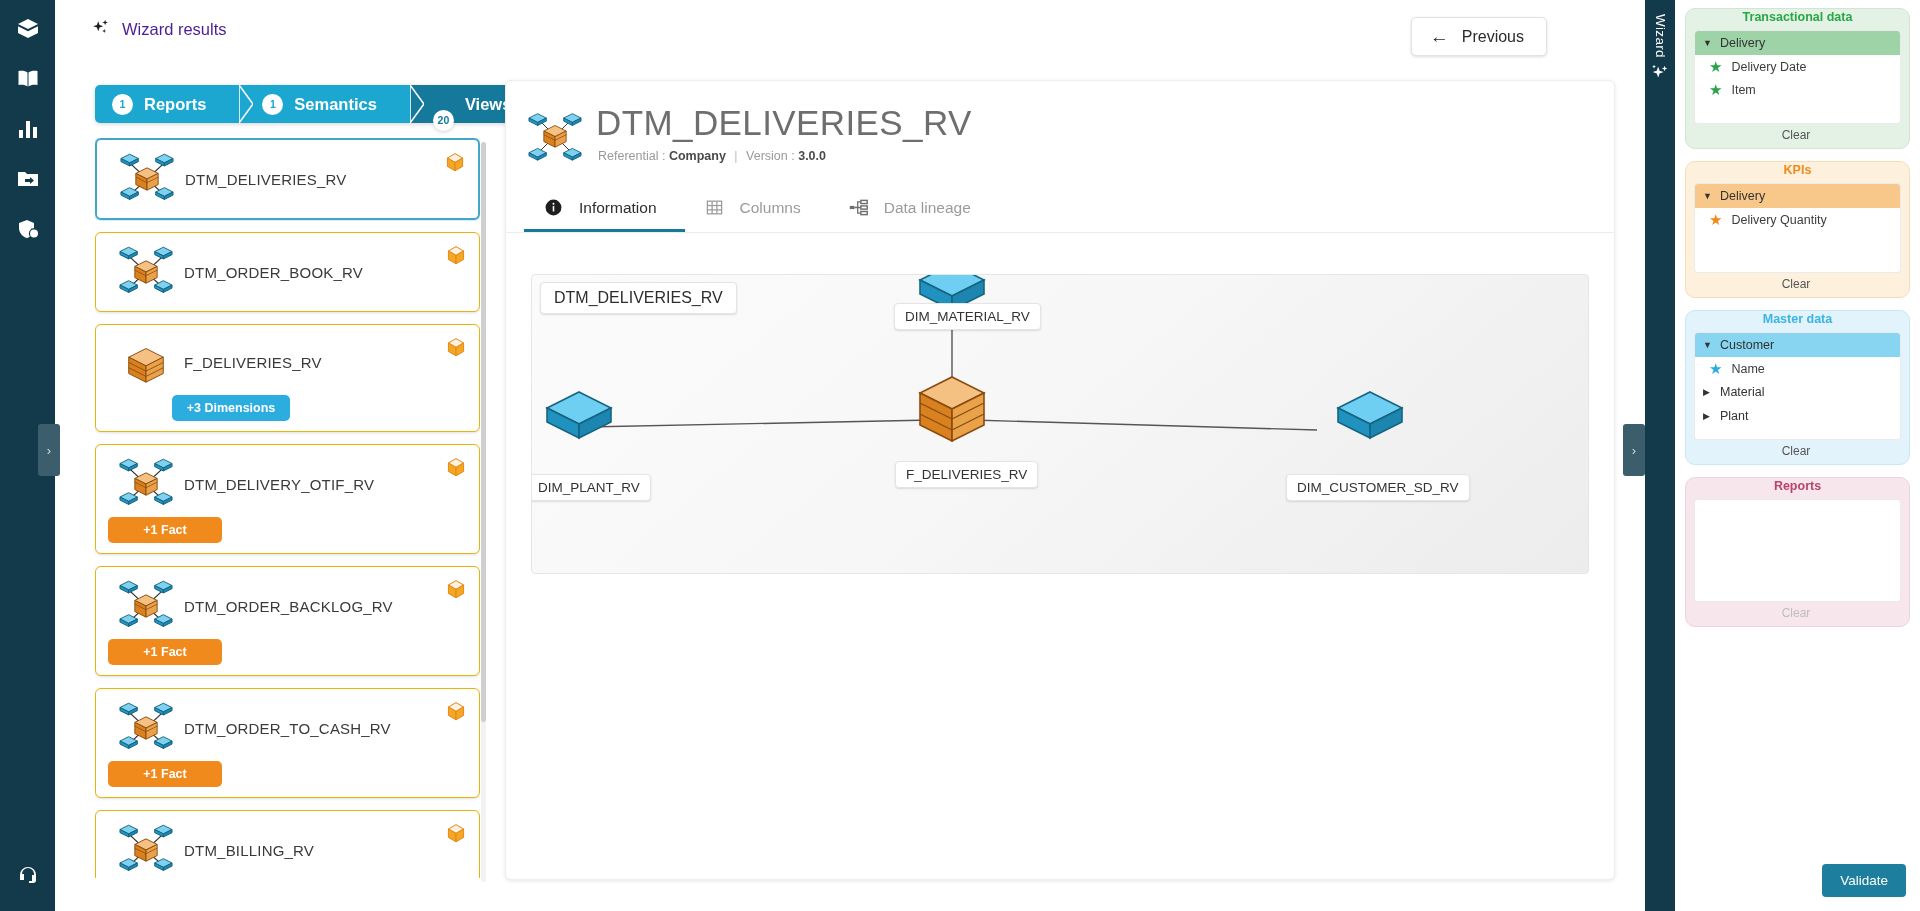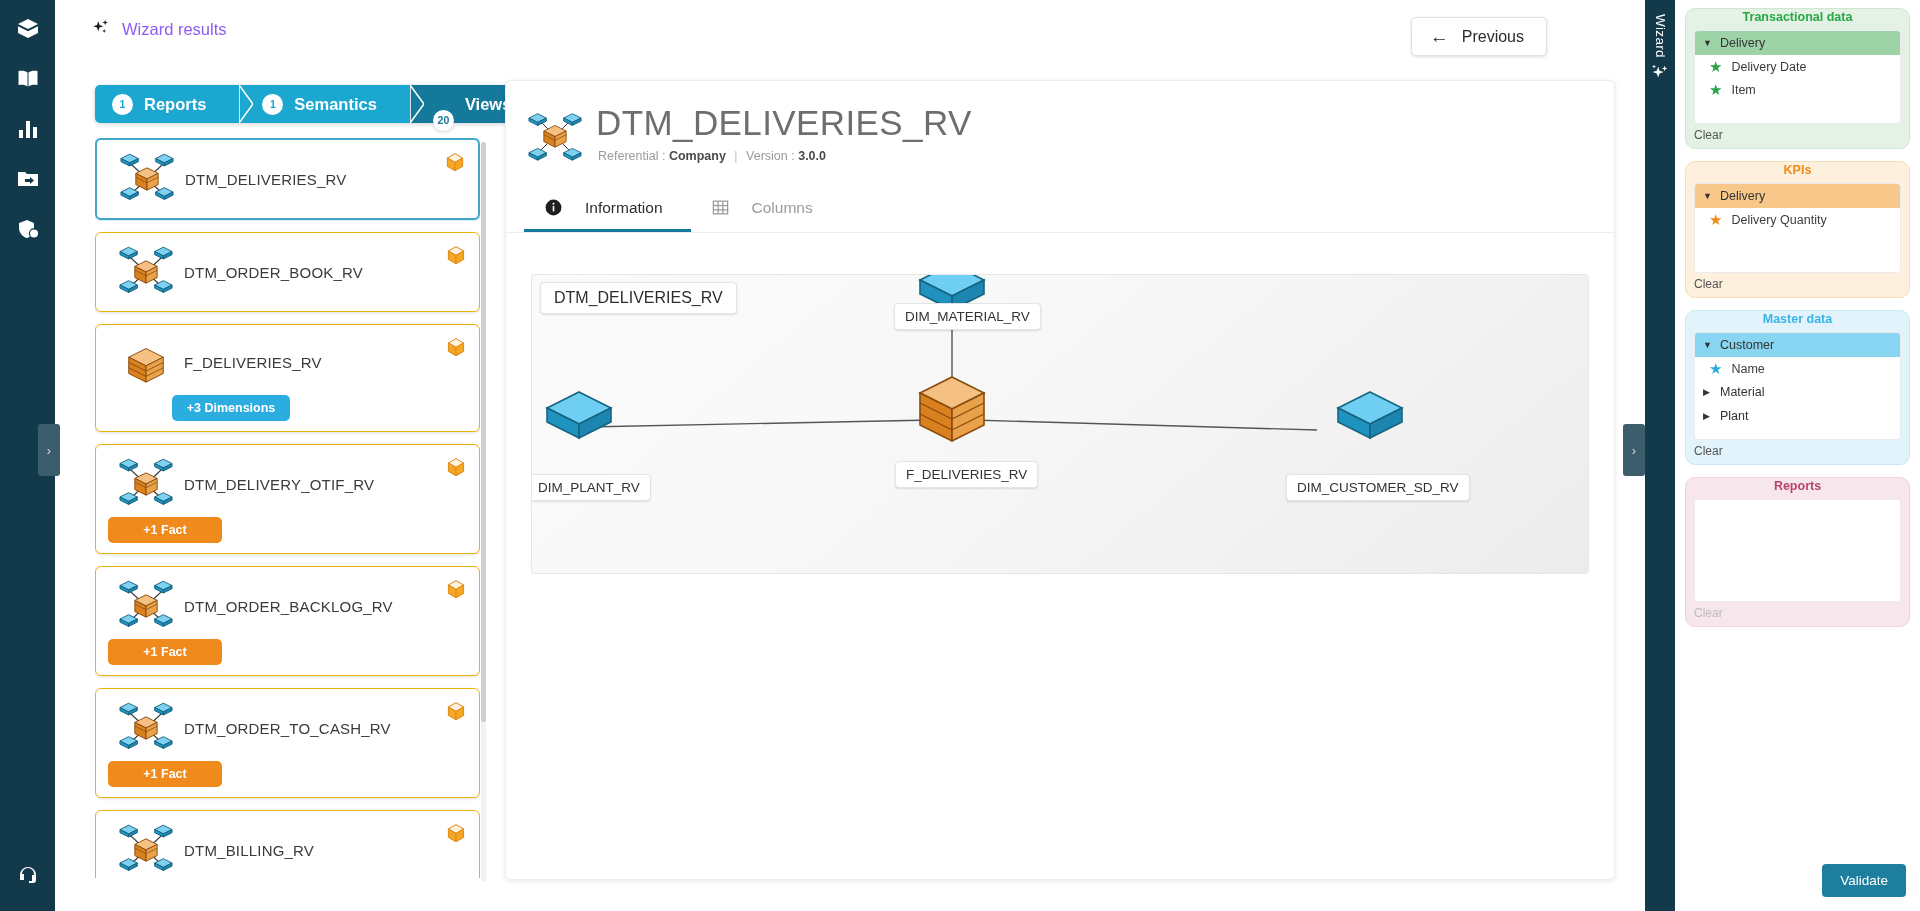--- a/index.html
+++ b/index.html
@@ -34,21 +34,21 @@
     color: #cfdde3; font-size: 13px; cursor: pointer; z-index: 5;
   }
 
   
   .topbar {
     position: absolute; left: 55px; top: 0; width: 1585px; height: 58px;
     background: #fff; display: flex; align-items: center;
   }
   .wizard-title { display: flex; align-items: center; gap: 10px; margin-left: 35px; }
   .wizard-title .sparkle { width: 22px; height: 22px; }
-  .wizard-title span { font-size: 16.5px; color: #8b5cf6; }
+  .wizard-title span { font-size: 16.5px; color: #4c1d95; }
   .prev-btn {
     position: absolute; right: 93px; top: 17px;
     display: flex; align-items: center; gap: 13px;
     background: #fff; border: 1px solid #e2e2e2; border-radius: 5px;
     box-shadow: 0 1px 3px rgba(0,0,0,.14);
     padding: 9px 22px 9px 18px; cursor: pointer;
   }
   .prev-btn .arrow { font-size: 19px; color: #1f1f1f; line-height: 1; }
   .prev-btn .lbl { font-size: 16px; color: #2b2b2b; }
 
@@ -116,21 +116,21 @@
   .mc-head { display: flex; align-items: flex-start; padding: 22px 0 0 18px; }
   .mc-head-icon { width: 62px; height: 62px; flex: 0 0 62px; margin-top: 2px; }
   .mc-head-text { margin-left: 10px; }
   .mc-title { font-size: 35px; color: #6e6e6e; font-weight: normal; letter-spacing: .4px; }
   .mc-sub { font-size: 12.5px; color: #9a9a9a; margin-top: 6px; margin-left: 2px; }
   .mc-sub b { color: #4a4a4a; font-weight: bold; }
   .mc-sub .sep { color: #c0c0c0; margin: 0 5px; }
 
   .tabs { display: flex; margin-top: 18px; border-bottom: 1px solid #ededed; padding-left: 18px; }
   .tab {
-    display: flex; align-items: center; gap: 22px;
+    display: flex; align-items: center; gap: 16px;
     padding: 13px 28px 12px 20px; font-size: 15.5px; color: #9b9b9b; cursor: pointer;
     border-bottom: 3px solid transparent;
   }
   .tab.active { color: #2e2e2e; border-bottom-color: #15799b; }
   .tab svg { width: 19px; height: 19px; }
 
   
   .diagram {
     position: absolute; left: 25px; top: 193px; width: 1058px; height: 300px;
     border: 1px solid #e6e6e6; border-radius: 4px;
@@ -175,21 +175,21 @@
     background: #fff; border: 1px solid rgba(0,0,0,.08); border-radius: 4px;
     overflow: hidden;
   }
   .wgroup {
     display: flex; align-items: center; gap: 8px;
     padding: 5px 8px; font-size: 12.5px; color: #333; cursor: pointer;
   }
   .wgroup .caret { font-size: 9px; color: #333; width: 9px; }
   .witem { display: flex; align-items: center; gap: 9px; padding: 4px 8px 4px 14px; font-size: 12.5px; color: #3c3c3c; cursor: pointer; }
   .witem .star { font-size: 15px; line-height: 1; }
-  .wclear { text-align: left; font-size: 12px; color: #555; padding: 4px 3px 2px 0; cursor: pointer; }
+  .wclear { text-align: center; font-size: 12px; color: #555; padding: 4px 3px 2px 0; cursor: pointer; }
 
   .sec-trans { background: #e3f2e5; border: 1px solid #cfe6d3; }
   .sec-trans .wsec-title { color: #28a745; }
   .sec-trans .wgroup { background: #9ed3a8; }
   .sec-trans .star { color: #2aa44a; }
   .sec-trans .wsec-body { height: 94px; }
 
   .sec-kpi { background: #fdf0dd; border: 1px solid #f6ddb8; }
   .sec-kpi .wsec-title { color: #f08a1c; }
   .sec-kpi .wgroup { background: #f7c889; }
@@ -672,20 +672,30 @@
       </div>
       <div class="tab">
         <svg viewBox="0 0 24 24">
             <rect x="3" y="4" width="18" height="16" fill="none" stroke="#9b9b9b" stroke-width="1.6"></rect>
             <line x1="3" y1="9.5" x2="21" y2="9.5" stroke="#9b9b9b" stroke-width="1.6"></line>
             <line x1="3" y1="15" x2="21" y2="15" stroke="#9b9b9b" stroke-width="1.6"></line>
             <line x1="9" y1="4" x2="9" y2="20" stroke="#9b9b9b" stroke-width="1.6"></line>
             <line x1="15" y1="4" x2="15" y2="20" stroke="#9b9b9b" stroke-width="1.6"></line>
           </svg>
         <span>Columns</span>
+      </div>
+      <div class="tab">
+        <svg viewBox="0 0 24 24">
+          <rect x="1" y="10" width="6" height="4" fill="#6e6e6e"></rect>
+          <rect x="15" y="3" width="8" height="4" fill="none" stroke="#6e6e6e" stroke-width="1.8"></rect>
+          <rect x="15" y="10" width="8" height="4" fill="none" stroke="#6e6e6e" stroke-width="1.8"></rect>
+          <rect x="15" y="17" width="8" height="4" fill="none" stroke="#6e6e6e" stroke-width="1.8"></rect>
+          <path d="M7 12h4V5h4M11 12h4M11 12v7h4" fill="none" stroke="#6e6e6e" stroke-width="1.6"></path>
+        </svg>
+        <span>Data lineage</span>
       </div>
     </div>
 
     <div class="diagram">
       <div class="dg-title">DTM_DELIVERIES_RV</div>
       <svg width="1058" height="300" style="position:absolute;left:0;top:0">
 
         <line x1="420" y1="30" x2="420" y2="150" stroke="#555" stroke-width="1.4"></line>
         <line x1="55" y1="152" x2="400" y2="145" stroke="#555" stroke-width="1.4"></line>
         <line x1="440" y1="145" x2="785" y2="155" stroke="#555" stroke-width="1.4"></line>

